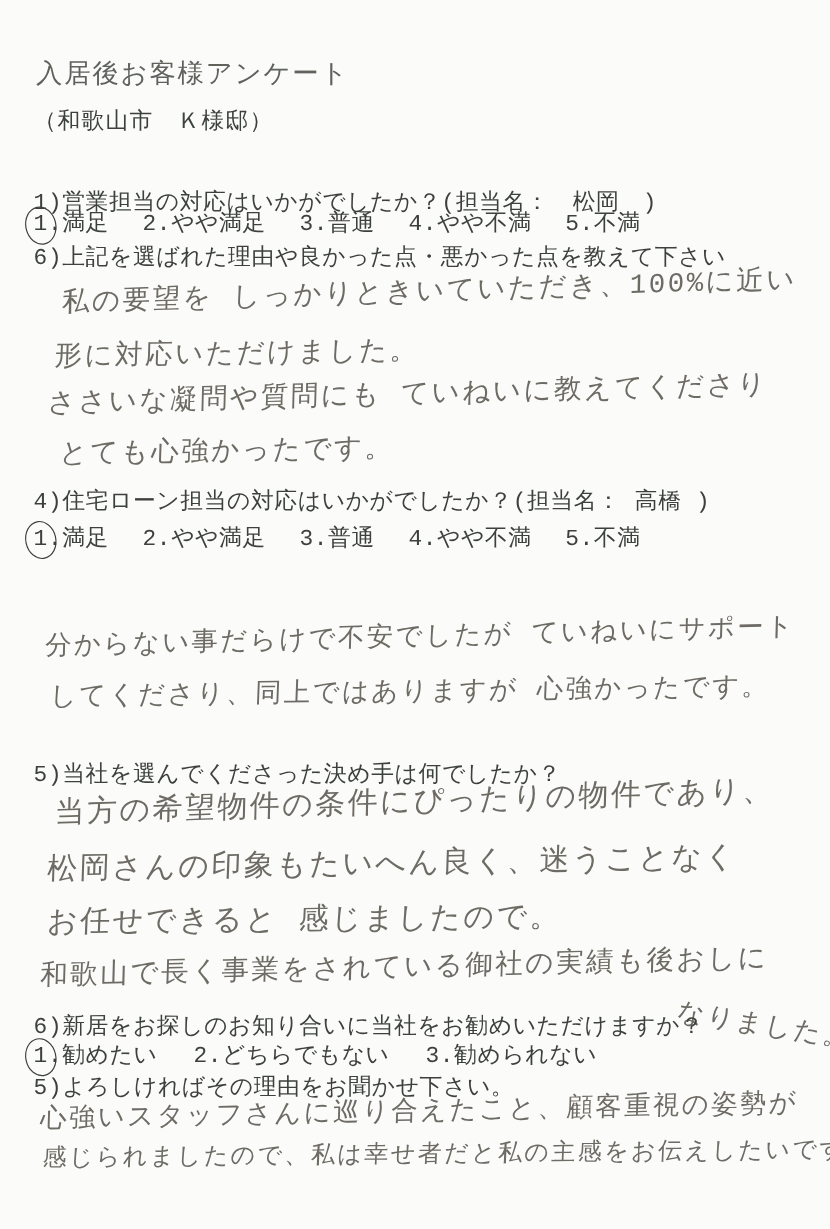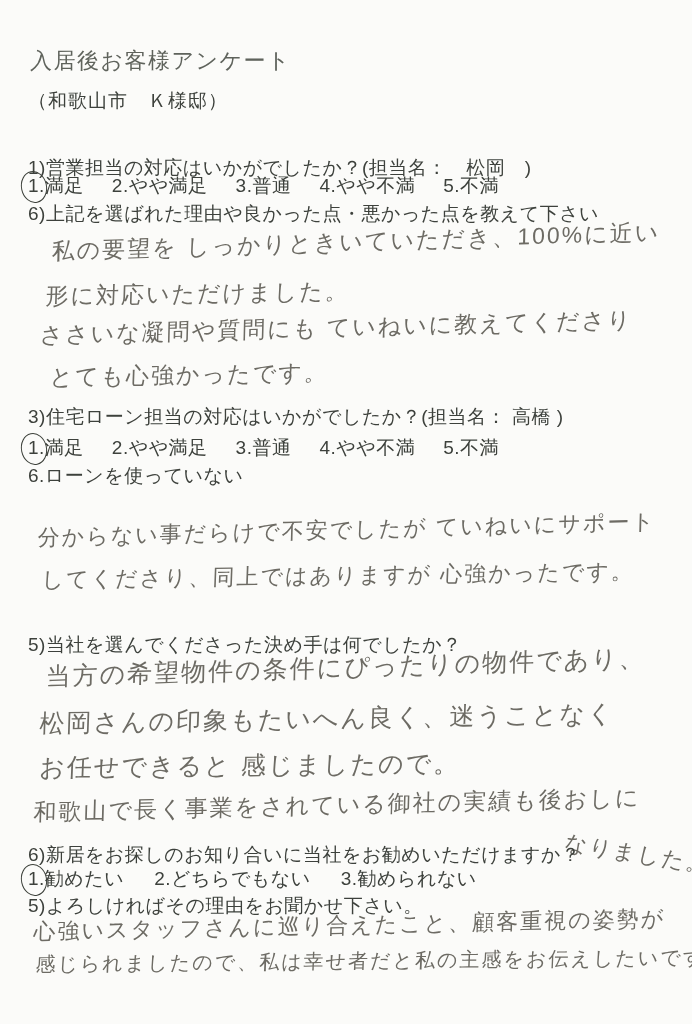--- a/index.html
+++ b/index.html
@@ -9,21 +9,21 @@
     --handwriting: #615f58;
   }
   html, body { margin: 0; padding: 0; background: #ffffff; }
   .paper {
     position: relative;
     width: 692px;
     height: 1024px;
     margin: 0 auto;
     background: var(--paper);
     overflow: hidden;
-    font-family: Liberation Sans, sans-serif;
+    font-family: Liberation Mono, monospace;
     color: var(--printed-text);
   }
   .abs { position: absolute; white-space: nowrap; }
   .title {
     font-size: 22px;
     letter-spacing: 1.5px;
     color: var(--title-text);
     font-weight: 400;
   }
   .subtitle {
@@ -95,21 +95,21 @@
         <span>不満</span>
       </span>
   </div>
 
   <div class="abs pq" style="top:201px;">6)上記を選ばれた理由や良かった点・悪かった点を教えて下さい</div>
   <div class="abs hw" style="left:52px; top:236px; font-size:23px; transform:rotate(-1.8deg) skewX(-3deg);">私の要望を しっかりときいていただき、100%に近い</div>
   <div class="abs hw" style="left:46px; top:281px; font-size:23px; transform:rotate(-1deg) skewX(-3deg);">形に対応いただけました。</div>
   <div class="abs hw" style="left:40px; top:320px; font-size:23px; transform:rotate(-1.5deg) skewX(-3deg);">ささいな凝問や質問にも ていねいに教えてくださり</div>
   <div class="abs hw" style="left:50px; top:362px; font-size:23px; transform:rotate(-1deg) skewX(-3deg);">とても心強かったです。</div>
 
-  <div class="abs pq" style="top:404px;">3)住宅ローン担当の対応はいかがでしたか？(担当名： 高橋 )</div>
+  <div class="abs pq" style="top:404px;">4)住宅ローン担当の対応はいかがでしたか？(担当名： 高橋 )</div>
   <div class="abs pq opts" style="top:435px;">
     <span class="opt">
         <span class="num circled">1.</span>
         <span>満足</span>
       </span>
     <span class="opt">
         <span class="num">2.</span>
         <span>やや満足</span>
       </span>
     <span class="opt">
@@ -118,21 +118,20 @@
       </span>
     <span class="opt">
         <span class="num">4.</span>
         <span>やや不満</span>
       </span>
     <span class="opt">
         <span class="num">5.</span>
         <span>不満</span>
       </span>
   </div>
-  <div class="abs pq" style="top:463px;"><span class="num">6.</span><span>ローンを使っていない</span></div>
 
   <div class="abs hw" style="left:38px; top:523px; font-size:22px; transform:rotate(-1.5deg) skewX(-3deg);">分からない事だらけで不安でしたが ていねいにサポート</div>
   <div class="abs hw" style="left:42px; top:565px; font-size:22px; transform:rotate(-0.8deg) skewX(-3deg);">してくださり、同上ではありますが 心強かったです。</div>
 
   <div class="abs pq" style="top:632px;">5)当社を選んでくださった決め手は何でしたか？</div>
   <div class="abs hw" style="left:46px; top:660px; font-size:25px; transform:rotate(-1.8deg) skewX(-3deg);">当方の希望物件の条件にぴったりの物件であり、</div>
   <div class="abs hw" style="left:40px; top:707px; font-size:25px; transform:rotate(-1deg) skewX(-3deg);">松岡さんの印象もたいへん良く、迷うことなく</div>
   <div class="abs hw" style="left:40px; top:751px; font-size:25px; transform:rotate(-0.6deg) skewX(-3deg);">お任せできると 感じましたので。</div>
   <div class="abs hw" style="left:34px; top:797px; font-size:23px; transform:rotate(-1.4deg) skewX(-3deg);">和歌山で長く事業をされている御社の実績も後おしに</div>
   <div class="abs hw" style="left:568px; top:828px; font-size:22px; transform:rotate(9deg) skewX(-3deg);">なりました。</div>

